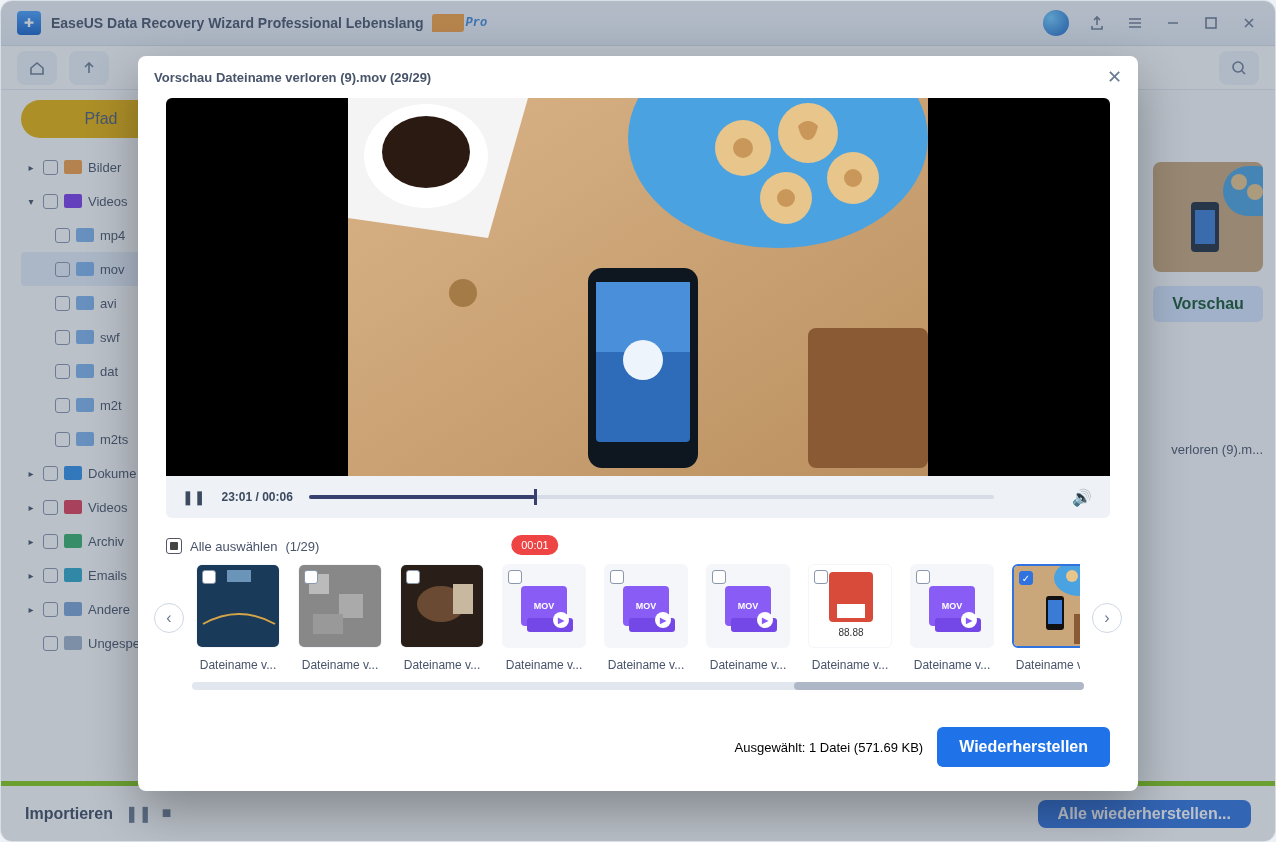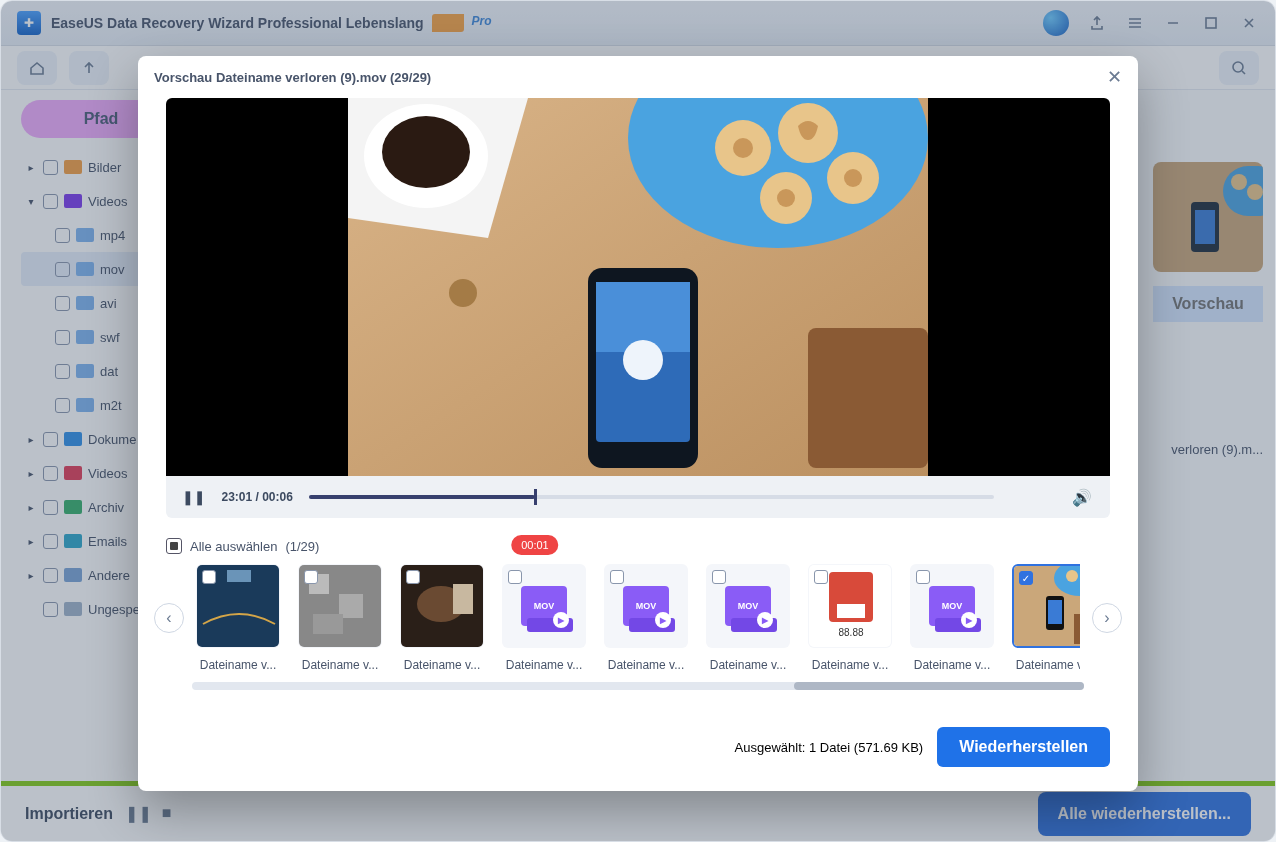--- a/index.html
+++ b/index.html
@@ -1,49 +1,49 @@
 <!DOCTYPE html>
 <html><head>
 <meta charset="utf-8">
 <style>
 html,body{margin:0;padding:0;height:100%;font-family:"Segoe UI",Arial,sans-serif;background:#eef2f6;color:#333;}
 *{box-sizing:border-box;}
 .window{position:relative;width:1276px;height:842px;margin:0 auto;background:#fff;border-radius:12px;overflow:hidden;border:1px solid #d8dee6;}
 .titlebar{display:flex;align-items:center;height:45px;background:linear-gradient(#f3f6fb,#e8eef6);padding:0 16px;border-bottom:1px solid #d8dee6;}
 .app-icon{width:24px;height:24px;border-radius:4px;background:linear-gradient(#4aa0ff,#1463c9);display:flex;align-items:center;justify-content:center;color:#fff;font-size:12px;margin-right:10px;}
 .app-title{font-size:14px;color:#48546a;font-weight:600;}
-.pro-badge{margin-left:8px;display:flex;gap:8px;}
+.pro-badge{margin-left:8px;display:flex;align-items:center;gap:2px;font-family:Liberation Mono, monospace;}
 .pro-badge .ribbon{width:32px;height:18px;background:#f6a141;border-radius:3px 0 3px 0;}
 .pro-badge .txt{color:#3d86d8;font-size:12px;font-weight:700;font-style:italic;}
 .titlebar-right{margin-left:auto;display:flex;align-items:center;gap:18px;}
 .titlebar-right .ico{width:20px;height:20px;display:flex;align-items:center;justify-content:center;color:#6b7b92;}
 .avatar-ico{width:26px;height:26px;border-radius:50%;background:radial-gradient(circle at 30% 30%,#6ecbff,#1e66c9);}
 
 .toolbar{height:44px;display:flex;align-items:center;padding:0 16px;gap:12px;border-bottom:1px solid #e5eaf2;}
 .tb-btn{width:40px;height:34px;border-radius:8px;background:#eef3fb;display:flex;align-items:center;justify-content:center;color:#6b7b92;}
 .search-ico{margin-left:auto;}
 
 .body{display:flex;height:calc(100% - 45px - 44px - 60px);}
 .sidebar{width:220px;padding:10px 10px 0 20px;overflow:hidden;}
-.tab-pill{width:160px;height:38px;border-radius:20px;background:#f0abfc;display:flex;align-items:center;justify-content:center;color:#4a5c77;font-weight:700;margin-bottom:12px;}
+.tab-pill{width:160px;height:38px;border-radius:20px;background:#eab308;display:flex;align-items:center;justify-content:center;color:#4a5c77;font-weight:400;margin-bottom:12px;}
 .tree-row{display:flex;align-items:center;height:34px;gap:6px;color:#48546a;font-size:13px;padding-left:4px;}
 .tree-row.child{padding-left:34px;align-items:center;}
 .tree-row.selected{background:#e7eefb;border-radius:4px;}
 .expander{width:12px;text-align:center;color:#48546a;font-size:10px;}
 .checkbox{width:15px;height:15px;border:1.5px solid #8996ac;border-radius:3px;}
 .folder-ico{width:18px;height:14px;border-radius:2px;}
 .content{flex:1;position:relative;background:#fbfcfe;}
 .thumb-peek{position:absolute;right:12px;top:72px;width:110px;height:110px;border-radius:8px;overflow:hidden;}
-.preview-btn{position:absolute;right:12px;top:196px;width:110px;height:36px;border-radius:0;background:#d6e6ff;color:#737373;font-weight:600;display:flex;align-items:center;justify-content:center;}
+.preview-btn{position:absolute;right:12px;top:196px;width:110px;height:36px;border-radius:6px;background:#d6e6ff;color:#14532d;font-weight:600;display:flex;align-items:center;justify-content:center;}
 .file-label-peek{position:absolute;right:12px;top:352px;color:#48546a;font-size:13px;}
 
 .footer{position:absolute;bottom:0;left:0;right:0;height:60px;border-top:5px solid #84cc16;display:flex;align-items:center;padding:0 24px;}
 .import-label{font-size:16px;font-weight:600;color:#3c4a60;}
 .footer-ctrls{margin-left:12px;display:flex;gap:10px;color:#6b7b92;}
-.restore-all{margin-left:auto;height:44px;padding:0 20px;border-radius:8px;background:#2f72e0;color:#fff;font-weight:600;display:flex;align-items:center;}
+.restore-all{margin-left:auto;height:28px;padding:0 20px;border-radius:8px;background:#2f72e0;color:#fff;font-weight:600;display:flex;align-items:center;}
 
 .overlay{position:absolute;inset:0;background:rgba(60,76,100,.35);display:flex;align-items:flex-start;justify-content:center;padding-top:55px;}
 .modal{width:1000px;height:735px;background:#fff;border-radius:8px;box-shadow:0 20px 50px rgba(0,0,0,.3);display:flex;flex-direction:column;overflow:hidden;}
 .modal-hdr{display:flex;align-items:center;height:42px;padding:0 16px;}
 .modal-title{font-size:13px;color:#48546a;font-weight:600;}
 .close-btn{margin-left:auto;font-size:18px;color:#6b7b92;}
 
 .player{margin:0 28px;border-radius:4px;overflow:visible;position:relative;}
 .video-frame{height:378px;background:#000;border-radius:6px 6px 0 0;overflow:hidden;position:relative;}
 .video-scene{position:absolute;inset:0;display:flex;align-items:center;justify-content:center;}
@@ -181,20 +181,25 @@
           </div>
           <div class="tree-row child">
             <span class="checkbox"></span>
             <span class="folder-ico" style="background:#7fb4f0"></span>
             <span>dat</span>
           </div>
           <div class="tree-row child">
             <span class="checkbox"></span>
             <span class="folder-ico" style="background:#7fb4f0"></span>
             <span>m2t</span>
+          </div>
+          <div class="tree-row child">
+            <span class="checkbox"></span>
+            <span class="folder-ico" style="background:#7fb4f0"></span>
+            <span>m2ts</span>
           </div>
           <div class="tree-row">
             <span class="expander">▸</span>
             <span class="checkbox"></span>
             <span class="folder-ico" style="background:#2f8fe8"></span>
             <span>Dokume</span>
           </div>
           <div class="tree-row">
             <span class="expander">▸</span>
             <span class="checkbox"></span>

